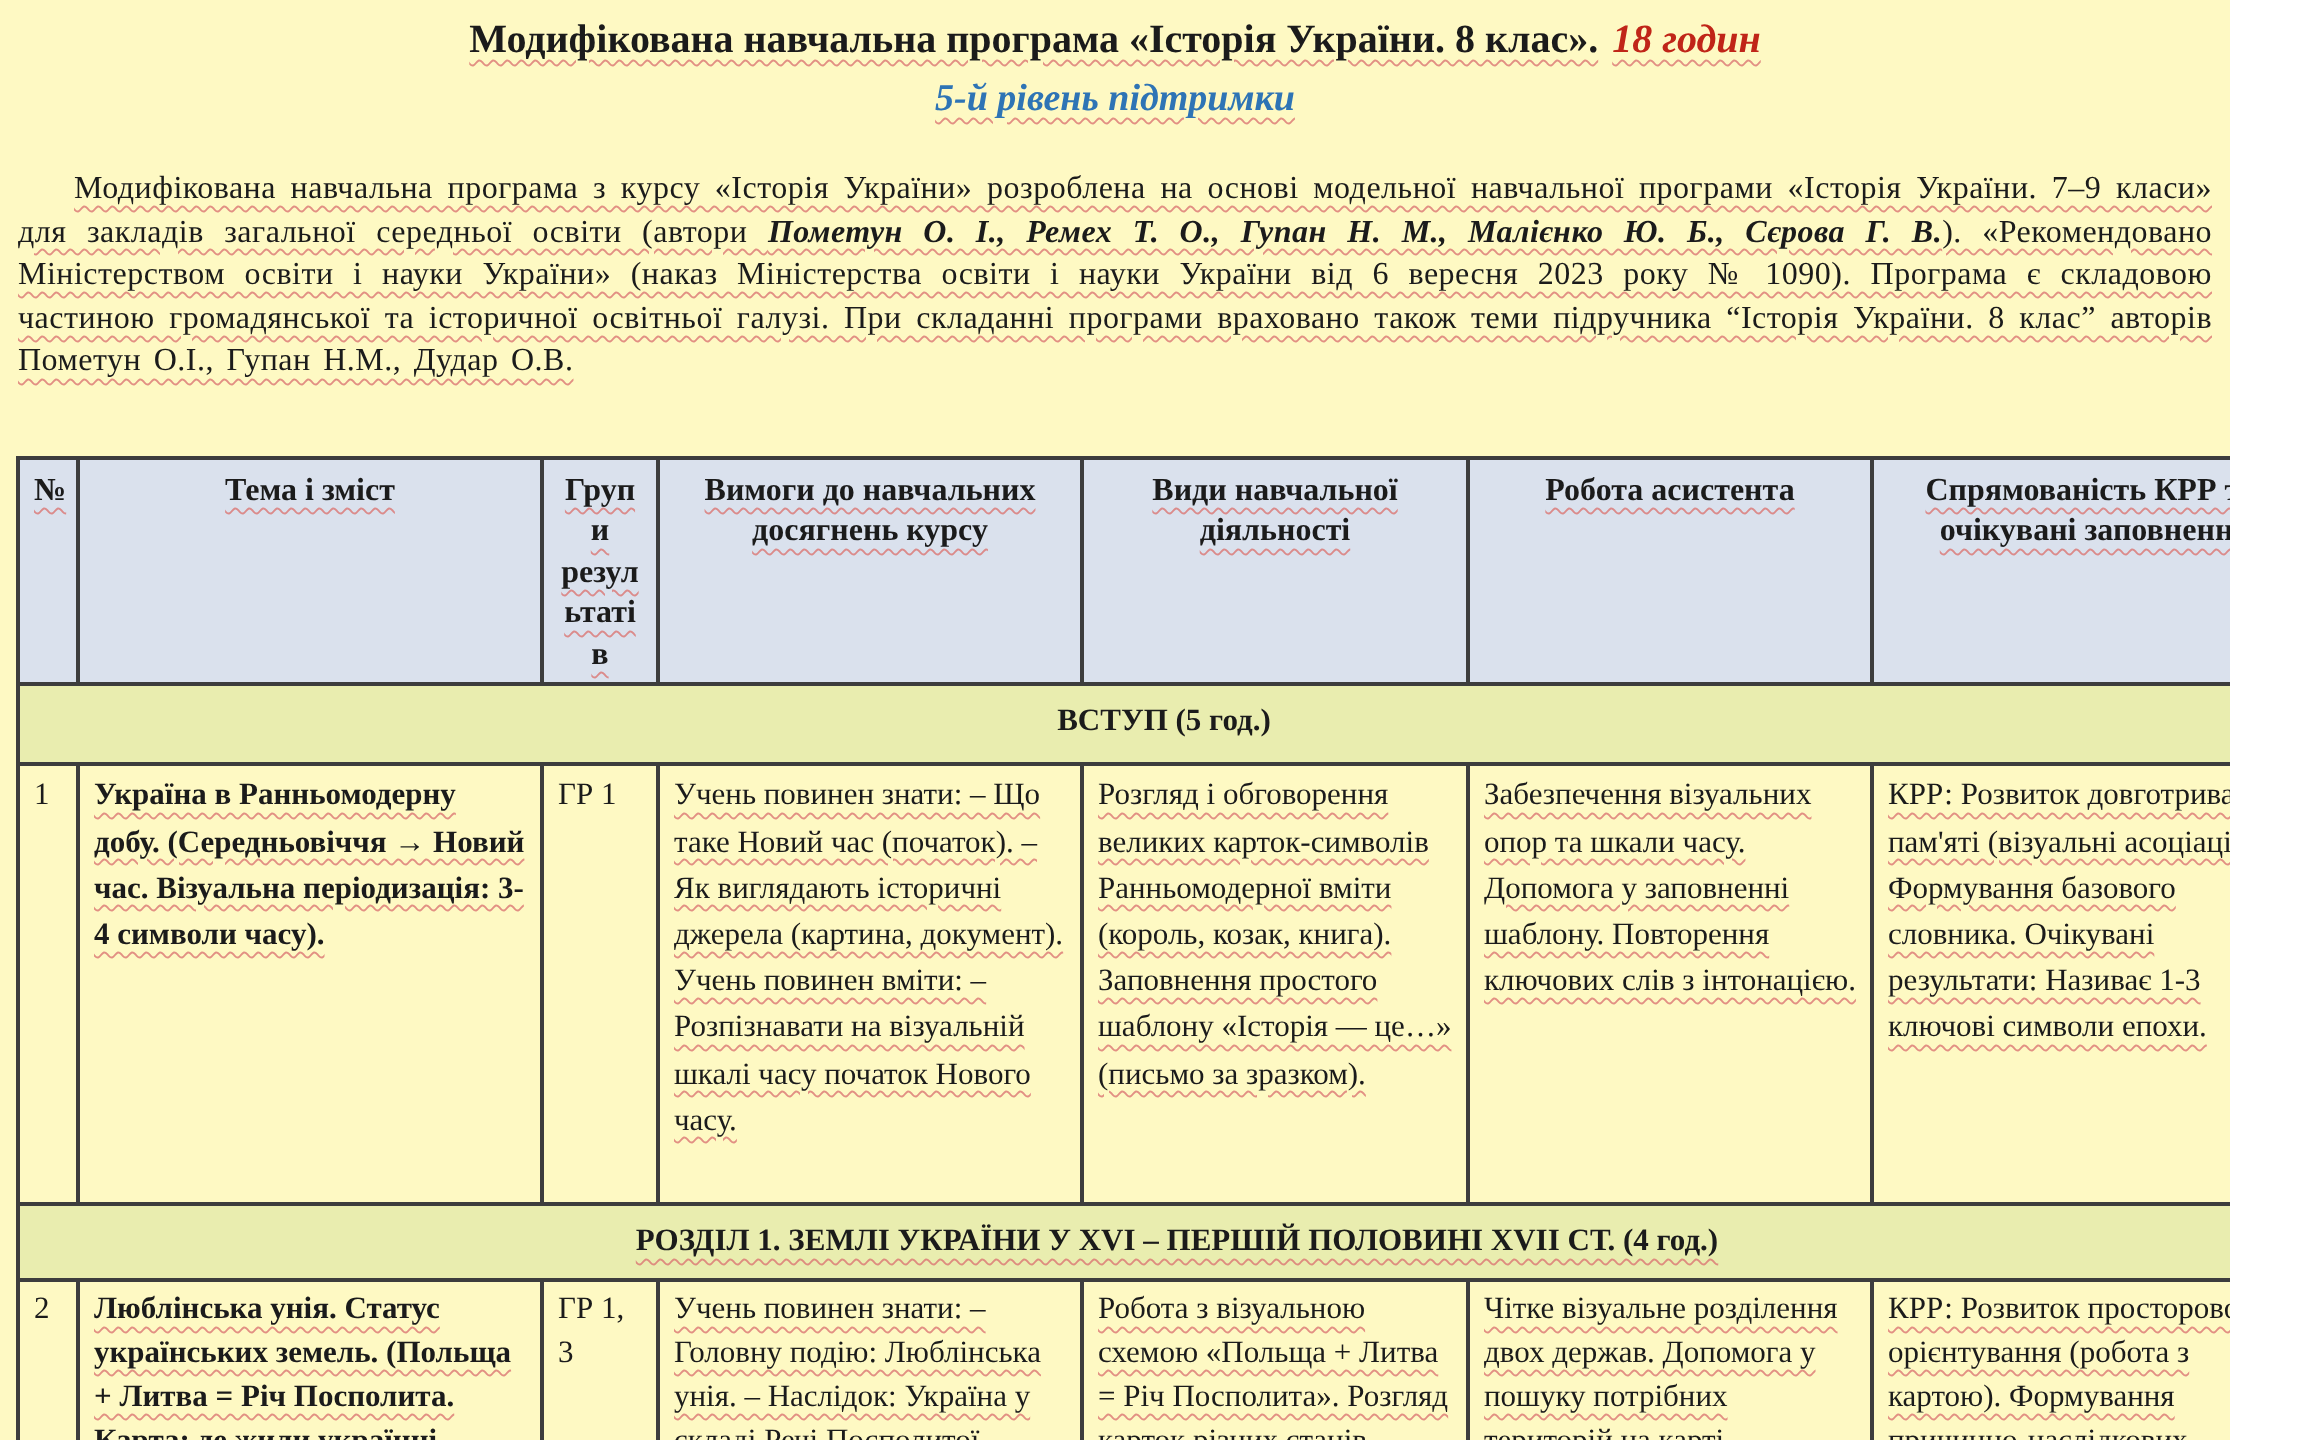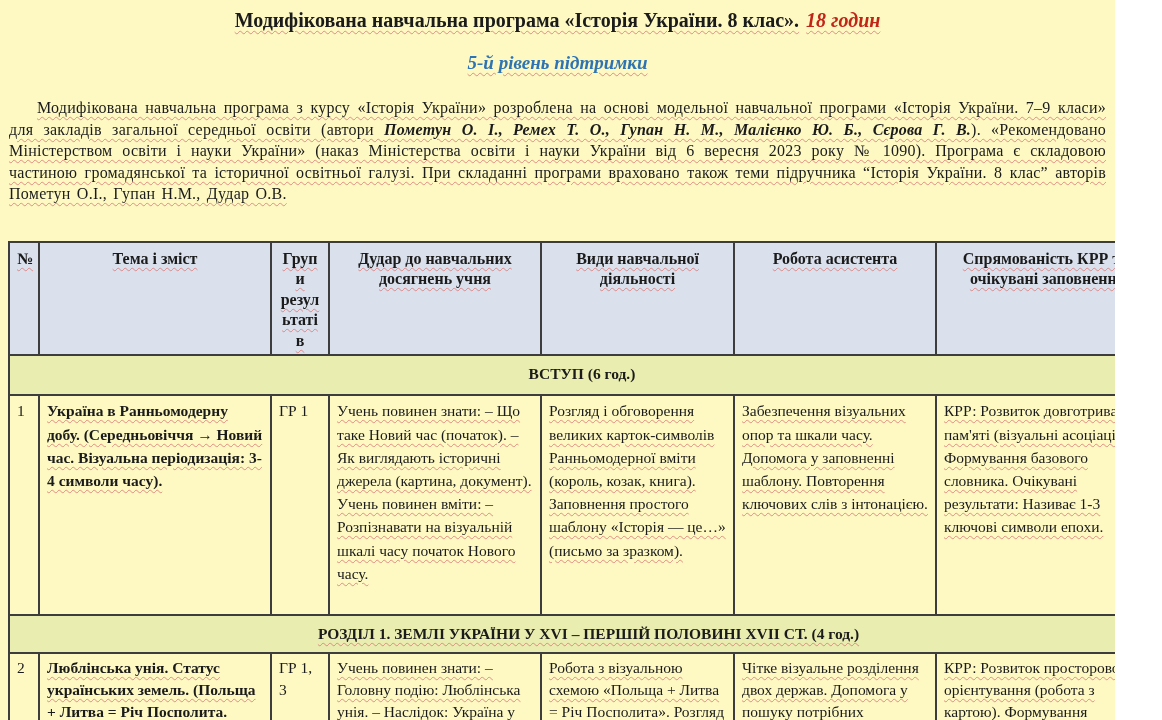--- a/index.html
+++ b/index.html
@@ -13,21 +13,21 @@
   .sq {
     text-decoration-line: underline;
     text-decoration-style: wavy;
     text-decoration-color: rgba(219,118,115,0.8);
     text-decoration-thickness: 1px;
     text-underline-offset: 3px;
   }
   .titles { text-align:center; padding-top:7px; }
   .t1 { font-size:20px; font-weight:bold; line-height:26px; }
   .t1 .hours { color:#c02518; font-style:italic; margin-left:7px; }
-  .t2 { font-size:19px; font-weight:bold; font-style:italic; color:#2e74b5; margin-top:17px; line-height:25px; }
+  .t2 { font-size:19px; font-weight:bold; font-style:italic; color:#2e74b5; margin-top:4px; line-height:25px; }
 
   .intro {
     margin:22px 9px 0 9px;
     font-size:16px; line-height:21.6px;
     text-align:justify; text-indent:28px;
     letter-spacing:0.25px; word-spacing:2px;
   }
   .intro .authors { font-weight:bold; font-style:italic; }
 
   table.curriculum {
@@ -82,29 +82,29 @@
       <col style="width:212px">
         <col style="width:193px">
         <col style="width:202px">
       <col style="width:219px">
     </colgroup>
     <thead>
       <tr>
         <th><span class="sq">№</span></th>
         <th><span class="sq">Тема і зміст</span></th>
         <th class="narrow"><span class="sq">Групи результатів</span></th>
-        <th><span class="sq">Дудар до навчальних досягнень учня</span></th>
+        <th><span class="sq">Вимоги до навчальних досягнень курсу</span></th>
         <th><span class="sq">Види навчальної діяльності</span></th>
         <th><span class="sq">Робота асистента</span></th>
         <th><span class="sq">Спрямованість КРР та очікувані заповненні</span></th>
       </tr>
     </thead>
     <tbody>
       <tr class="section section-a">
-        <td colspan="7"><span>ВСТУП (6 год.)</span></td>
+        <td colspan="7"><span>ВСТУП (5 год.)</span></td>
       </tr>
       <tr class="r1">
         <td class="num"><span>1</span></td>
         <td class="topic"><span class="sq">Україна в Ранньомодерну добу. (Середньовіччя → Новий час. Візуальна періодизація: 3-4 символи часу).</span></td>
         <td class="groups"><span>ГР 1</span></td>
         <td><span class="sq">Учень повинен знати: – Що таке Новий час (початок). – Як виглядають історичні джерела (картина, документ). Учень повинен вміти: – Розпізнавати на візуальній шкалі часу початок Нового часу.</span></td>
         <td><span class="sq">Розгляд і обговорення великих карток-символів Ранньомодерної вміти (король, козак, книга). Заповнення простого шаблону «Історія — це…» (письмо за зразком).</span></td>
         <td><span class="sq">Забезпечення візуальних опор та шкали часу. Допомога у заповненні шаблону. Повторення ключових слів з інтонацією.</span></td>
         <td><span class="sq">КРР: Розвиток довготривалої пам'яті (візуальні асоціації). Формування базового словника. Очікувані результати: Називає 1-3 ключові символи епохи.</span></td>
       </tr>

